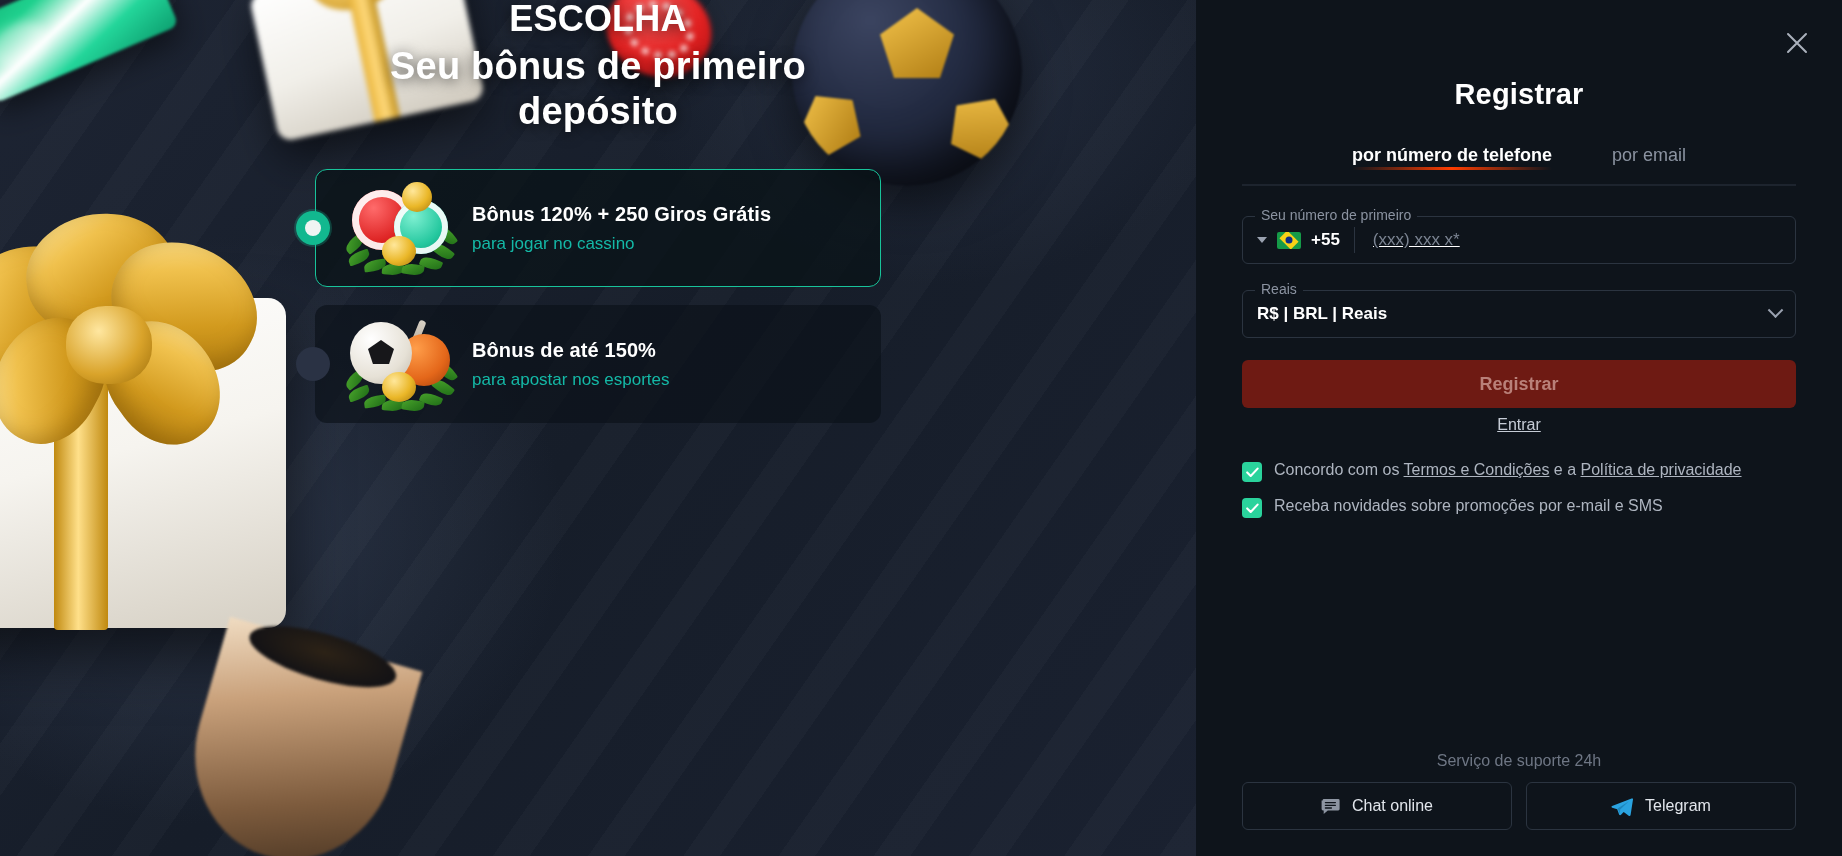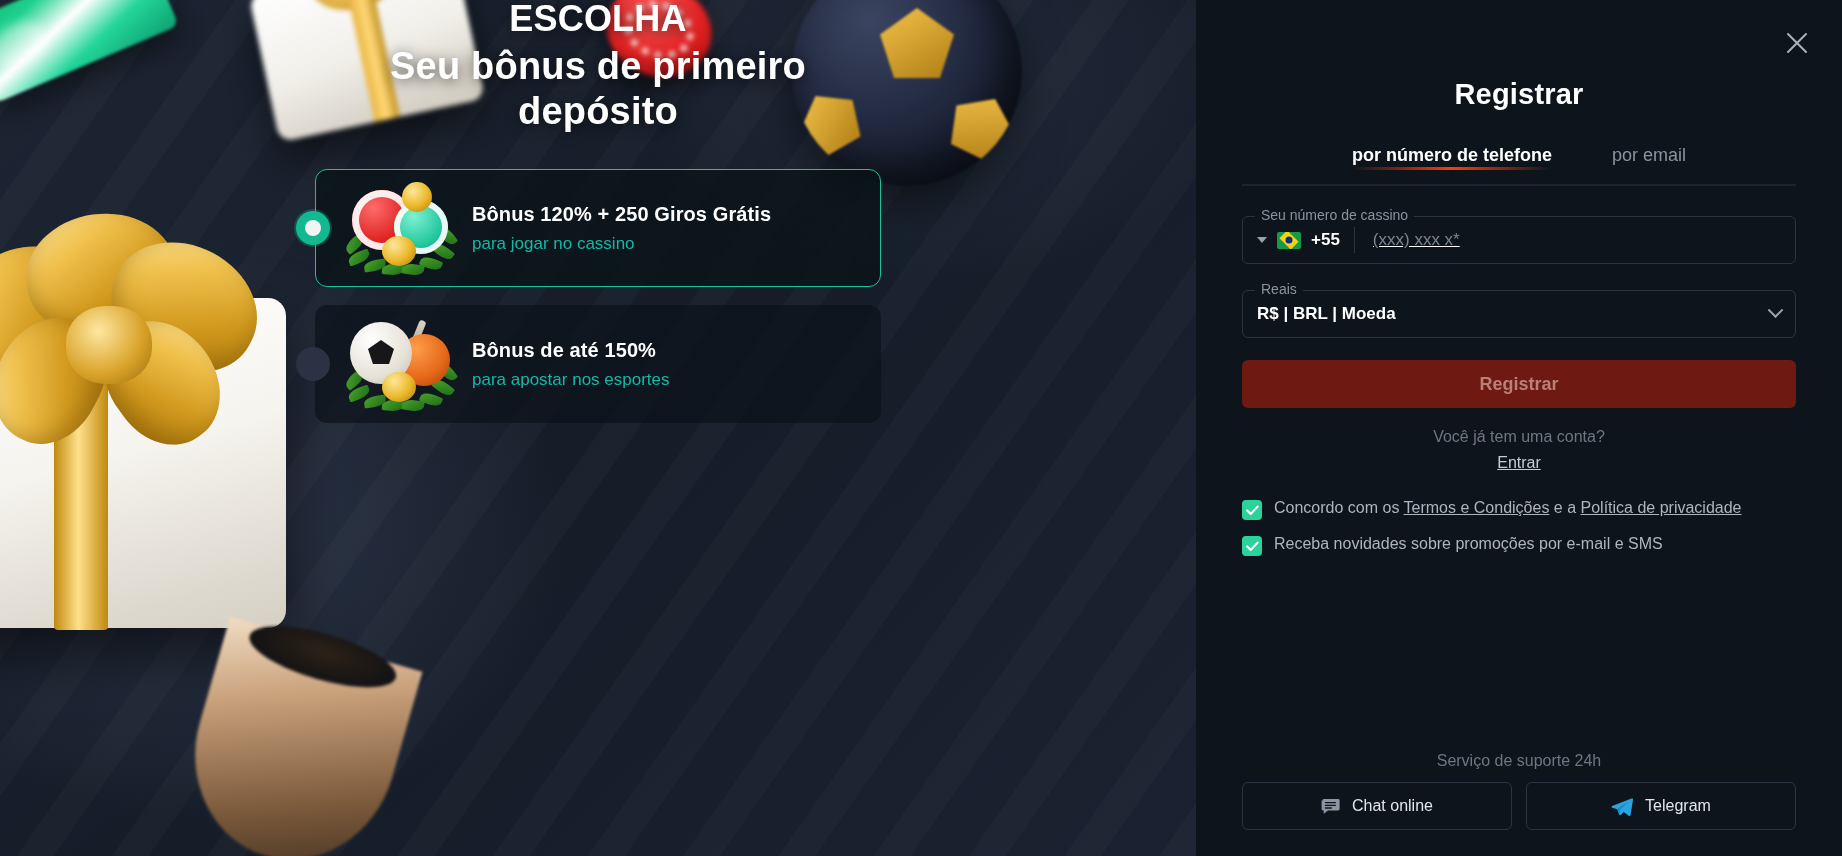--- a/index.html
+++ b/index.html
@@ -641,38 +641,37 @@
       <div class="tab active">
         <span>por número de telefone</span>
         <span class="tab-indicator"></span>
       </div>
       <div class="tab">
         <span>por email</span>
       </div>
     </div>
 
     <div class="field">
-      <span class="field-label">Seu número de cassino</span>
+      <span class="field-label">Seu número de primeiro</span>
       <span class="cc-select">
         <span class="chev"></span>
         <span class="flag"></span>
         <span class="cc-code">+55</span>
       </span>
       <input class="phone-input" type="text" placeholder="(xxx) xxx x*" style="">
     </div>
 
     <div class="field select-field">
       <span class="field-label">Reais</span>
-      <span class="select-value">R$ | BRL | Moeda</span>
+      <span class="select-value">R$ | BRL | Reais</span>
       <span class="chev-dn"></span>
     </div>
 
     <button class="submit-btn">Registrar</button>
 
-    <div class="have-account">Você já tem uma conta?</div>
     <a class="login-link">Entrar</a>
 
     <div class="checks">
 
       <div class="check-row">
         <span class="cbox">
           <svg width="13" height="11" viewBox="0 0 13 11" aria-hidden="true">
             <path d="M1.2 5.4 L4.7 9 L11.6 1.6" fill="none" stroke="#ffffff" stroke-width="2.1" stroke-linecap="round" stroke-linejoin="round"></path>
           </svg>
         </span>

